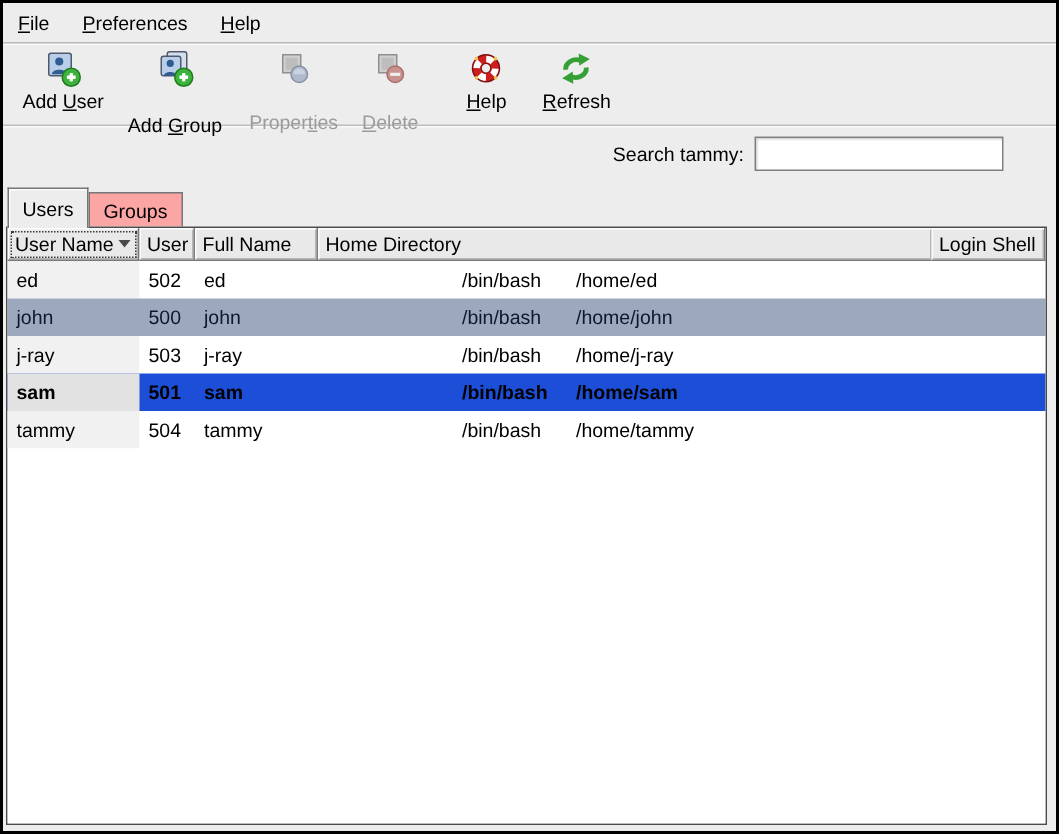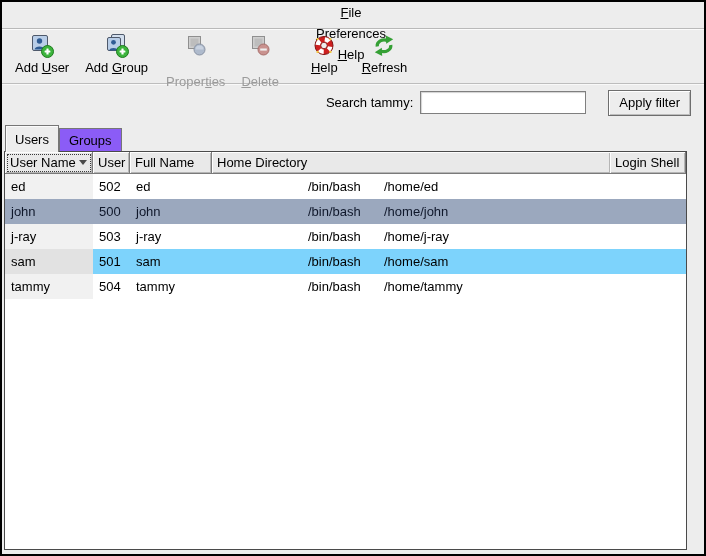--- a/index.html
+++ b/index.html
@@ -5,63 +5,63 @@
   html,body{margin:0;padding:0;background:#fff;}
   .window{
     box-sizing:border-box;width:706px;height:556px;
     border:2px solid #000;background:#EDEDED;
     display:flex;flex-direction:column;
     font-family:"Liberation Sans",sans-serif;font-size:13px;color:#000;
     overflow:hidden;
   }
   
   .menubar{height:26px;flex-shrink:0;display:flex;align-items:center;padding-left:2px;
-    border-bottom:1px solid #B9B9B9;box-shadow:0 1px 0 #FBFBFB;flex-direction:column;}
+    border-bottom:1px solid #B9B9B9;box-shadow:0 1px 0 #FBFBFB;}
   .menu-item{padding:3px 8px;margin-right:6px;cursor:default;}
   .u{text-decoration:underline;}
   
   .toolbar{height:51px;flex-shrink:0;display:flex;align-items:flex-start;
     padding:3px 0 0 10px;border-bottom:1px solid #BDBDBD;box-shadow:0 1px 0 #F9F9F9;}
   .tbtn{display:flex;flex-direction:column;align-items:center;padding:1px 3px;cursor:default;}
   .tbtn .iconbox{height:27px;display:flex;align-items:center;justify-content:center;}
   .tbtn .lbl{line-height:16px;white-space:nowrap;}
   .tbtn.disabled .lbl{color:#9B9B9B;margin-top:14px;}
-  .mr10{margin-right:10px;} .mr12{margin-right:12px;} .mr26{margin-right:26px;} .mr18{margin-right:18px;}
+  .mr10{margin-right:10px;} .mr12{margin-right:12px;gap:16px;} .mr26{margin-right:26px;} .mr18{margin-right:18px;}
   
   .searchrow{height:37px;flex-shrink:0;display:flex;align-items:center;
     justify-content:flex-end;padding-right:13px;}
   .search-label{margin-right:7px;}
   .search-input{box-sizing:border-box;width:166px;height:23px;background:#fff;
     border:1px solid #7F7F7F;box-shadow:inset 1px 1px 1px rgba(0,0,0,0.18);
     padding:2px 4px;font:13px "Liberation Sans",sans-serif;margin-right:22px;}
   .applybtn{box-sizing:border-box;height:26px;padding:0 10px;background:#EDEDED;
     border:1px solid #6E6E6E;box-shadow:inset 1px 1px 0 #FFF,inset -1px -1px 0 #BDBDBD;
     font:13px "Liberation Sans",sans-serif;cursor:default;}
   
   .tabstrip{height:30px;flex-shrink:0;display:flex;align-items:flex-end;padding-left:3px;}
   .tab{box-sizing:border-box;height:23px;display:flex;align-items:center;padding:0 9px;
-    border:1px solid #767676;border-bottom:none;background:#8b5cf6;cursor:default;}
+    border:1px solid #767676;border-bottom:none;background:#fca5a5;cursor:default;}
   .tab.active{height:27px;background:#EDEDED;box-shadow:inset 1px 1px 0 #FBFBFB;
     position:relative;z-index:2;margin-bottom:-1px;}
   
-  .tablewrap{flex:1;margin:0 17px 4px 2px;border:1px solid #4A4A4A;background:#FFF;
+  .tablewrap{flex:1;margin:0 6px 4px 2px;border:1px solid #4A4A4A;background:#FFF;
     display:flex;flex-direction:column;overflow:hidden;position:relative;z-index:1;}
   .thead{display:flex;height:22px;flex-shrink:0;}
   .hcell{box-sizing:border-box;background:#E9E9E9;border-right:1px solid #7A7A7A;
     border-bottom:1px solid #7A7A7A;
     box-shadow:inset 1px 1px 0 #FDFDFD,inset -1px -1px 0 #B5B5B5;
     display:flex;align-items:center;padding:0 5px;white-space:nowrap;overflow:hidden;cursor:default;}
   .hcell.focused{outline:1px dotted #3a3a3a;outline-offset:-3px;}
   .sort-arrow{margin-left:auto;width:0;height:0;border-left:4px solid transparent;
     border-right:4px solid transparent;border-top:5px solid #4A4A4A;}
   .c0{width:88px;} .c1{width:37px;} .c2{width:90px;} .c3{width:82px;} .c4{width:76px;} .c5{flex:1;border-right:none;}
   .trow{display:flex;height:25px;flex-shrink:0;background:#FFF;cursor:default;}
   .tcell{box-sizing:border-box;padding-left:6px;line-height:25px;white-space:nowrap;overflow:hidden;}
   .trow.plain .tcell.c0{background:#F1F1F1;}
-  .trow.stripe{background:#7dd3fc;}
+  .trow.stripe{background:#1d4ed8;font-weight:bold;}
   .trow.stripe .tcell.c0{background:#E2E2E2;}
   .trow.selected{background:#9BA8BE;color:#0f172a;}
   .tbody-fill{flex:1;background:#FFF;}
 </style>
 </head>
 <body>
 
 <div class="window">
 
   <div class="menubar">
@@ -149,21 +149,20 @@
           <polygon points="11.2,21.9 3.8,18.2 10.8,13.7" fill="#35A035"></polygon>
         </svg>
       </span>
       <span class="lbl"><span></span><span class="u">R</span><span>efresh</span></span>
     </div>
   </div>
 
   <div class="searchrow">
     <span class="search-label">Search tammy:</span>
     <input class="search-input" type="text" value="" style="">
-    <button class="applybtn">Apply filter</button>
   </div>
 
   <div class="tabstrip">
     <div class="tab active">
         <span>Users</span>
       </div>
     <div class="tab">
         <span>Groups</span>
       </div>
   </div>

